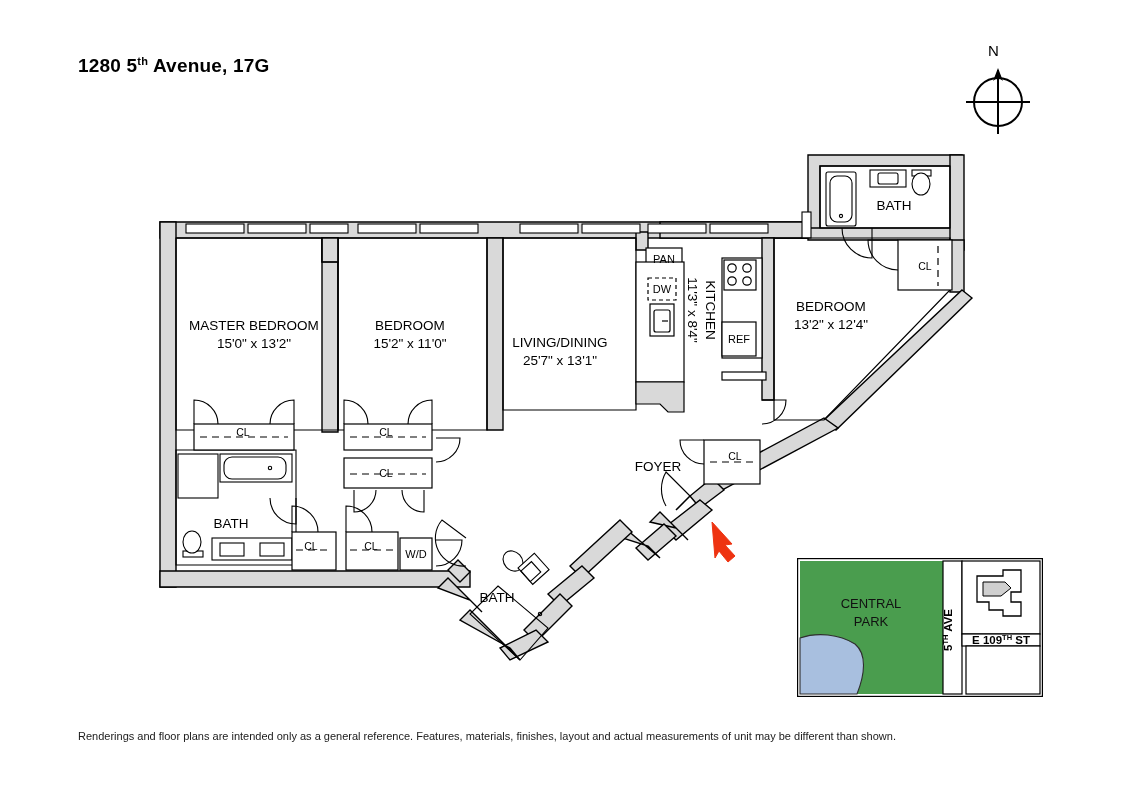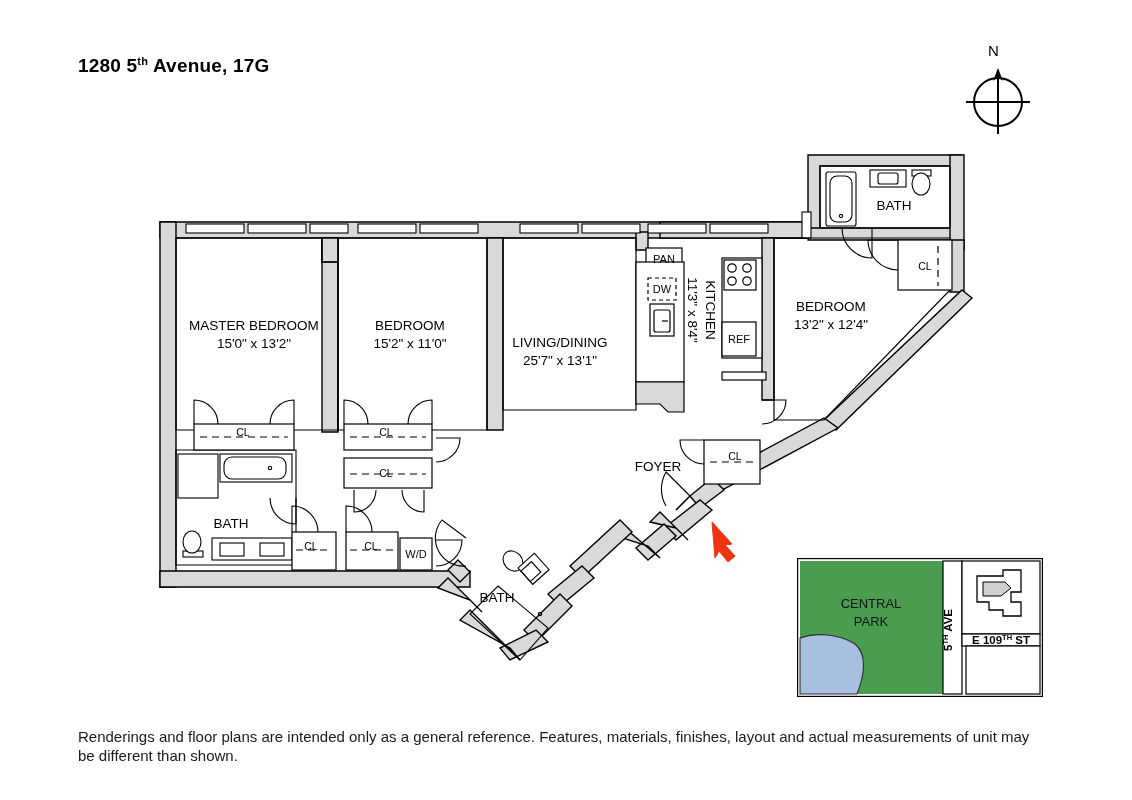--- a/index.html
+++ b/index.html
@@ -61,21 +61,21 @@
     left: 797px;
     top: 558px;
     width: 246px;
     height: 139px;
   }
   #disclaimer {
     position: absolute;
     left: 78px;
     top: 727px;
     width: 970px;
-    font-size: 15px;
+    font-size: 11px;
     line-height: 19px;
     color: #1a1a1a;
   }
 </style>
 </head>
 <body>
 
 <div id="page">
 
   <div id="plan-title">

